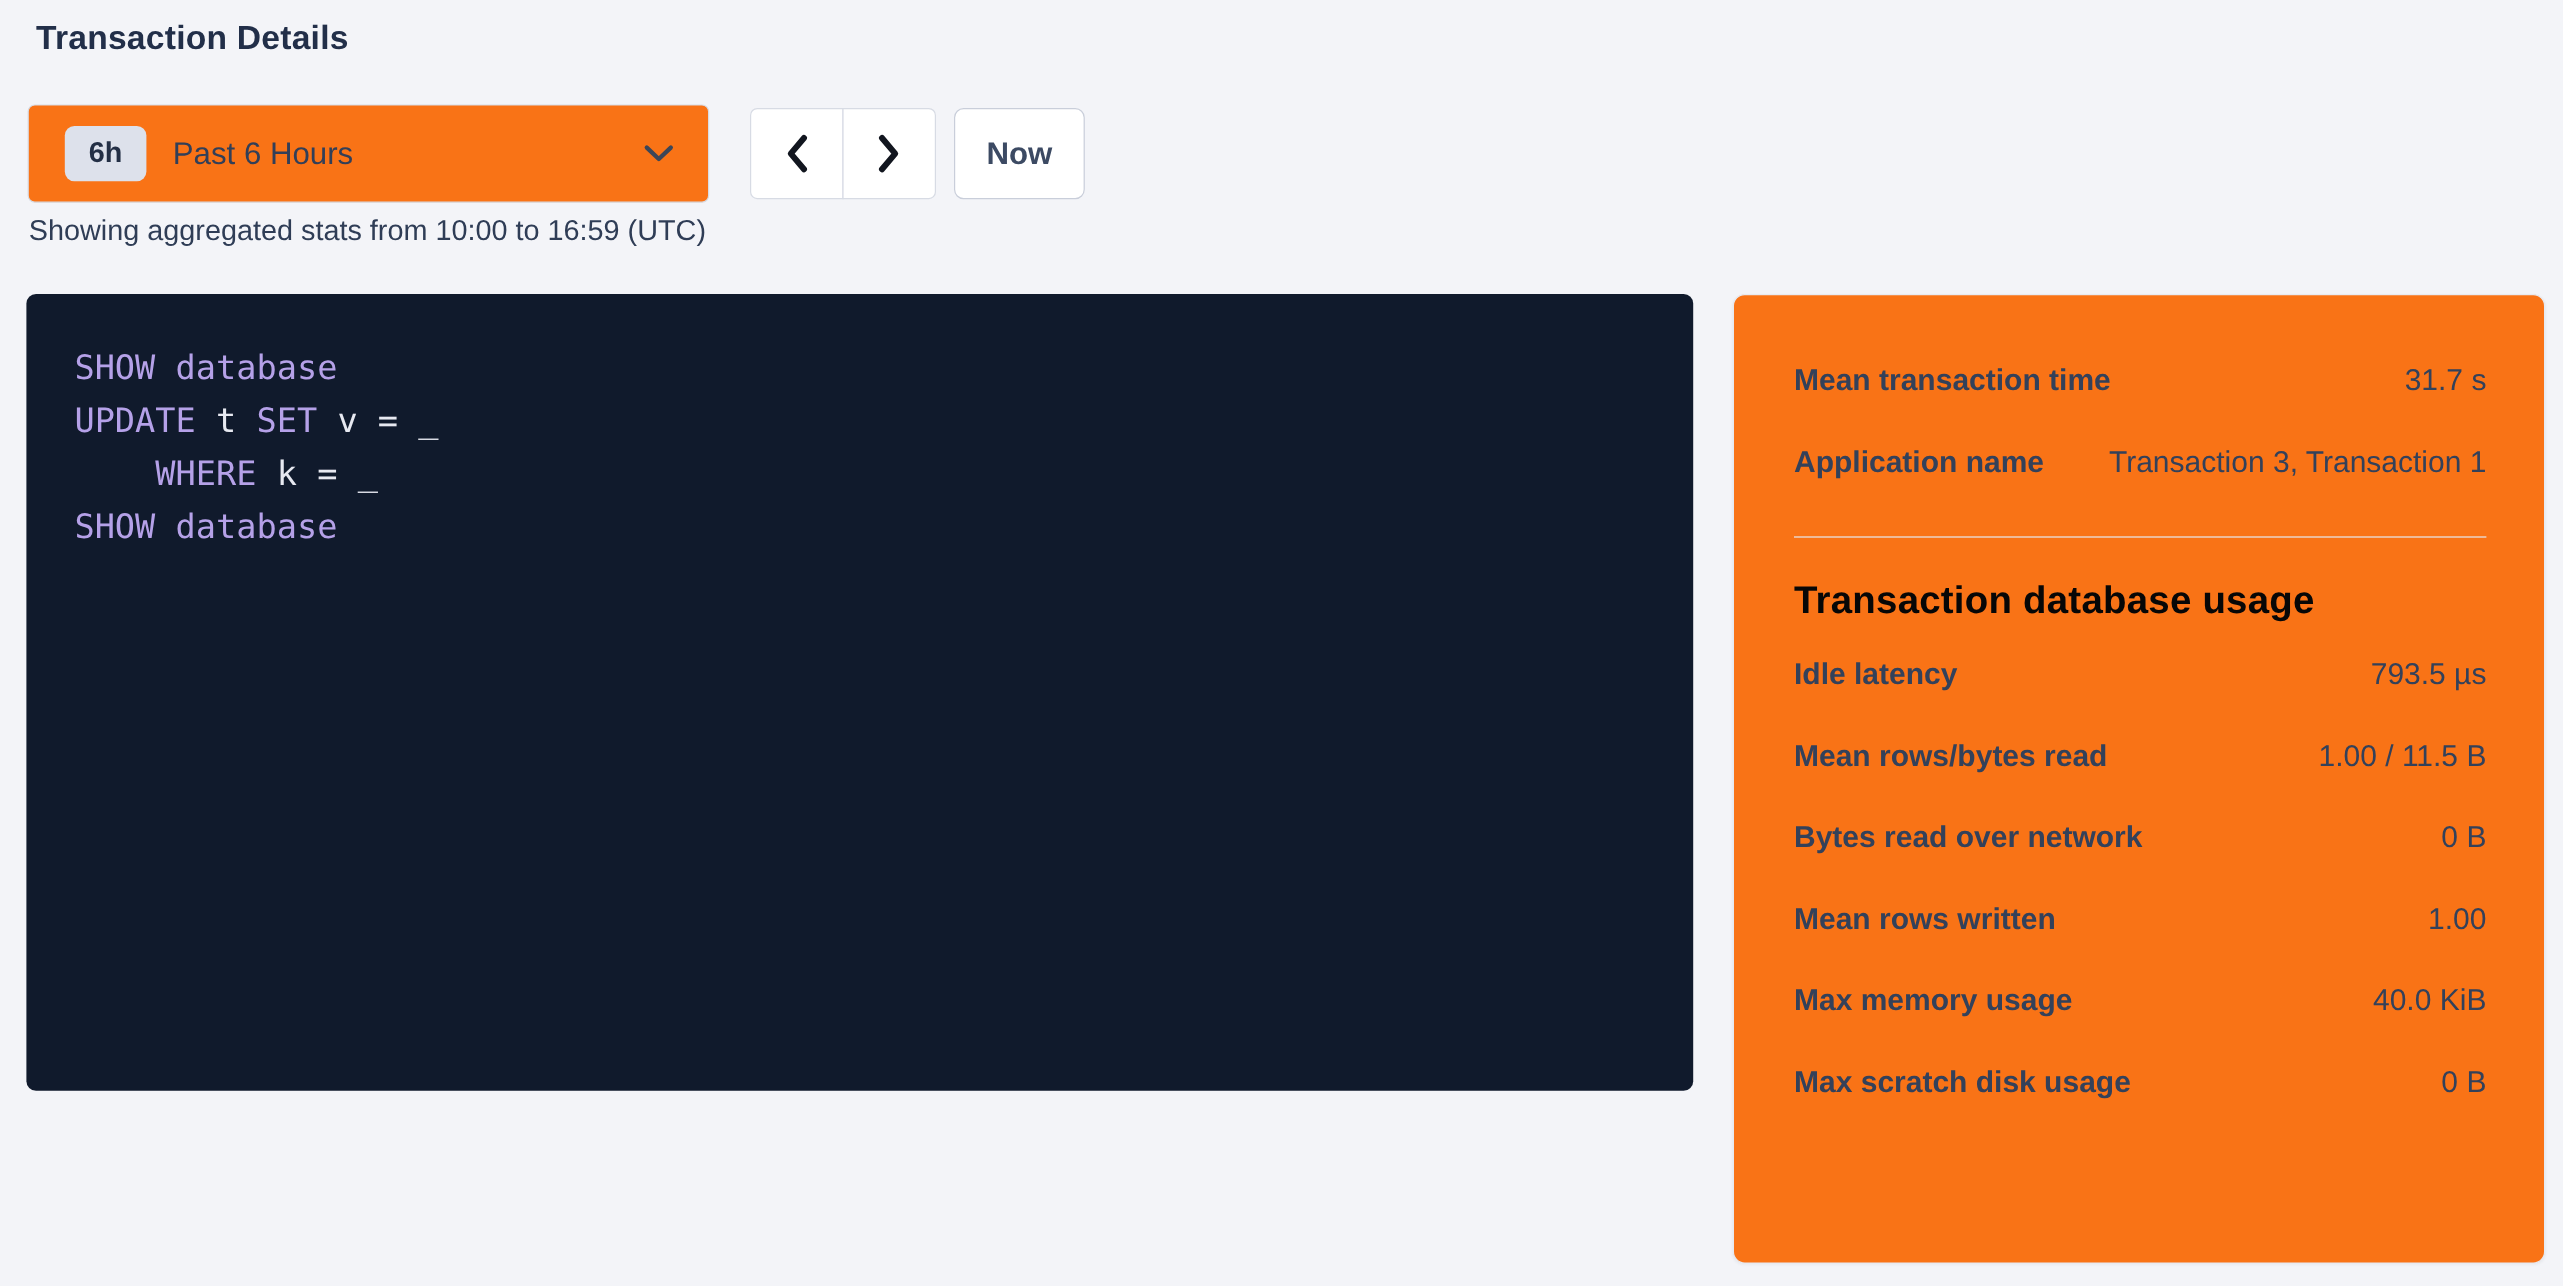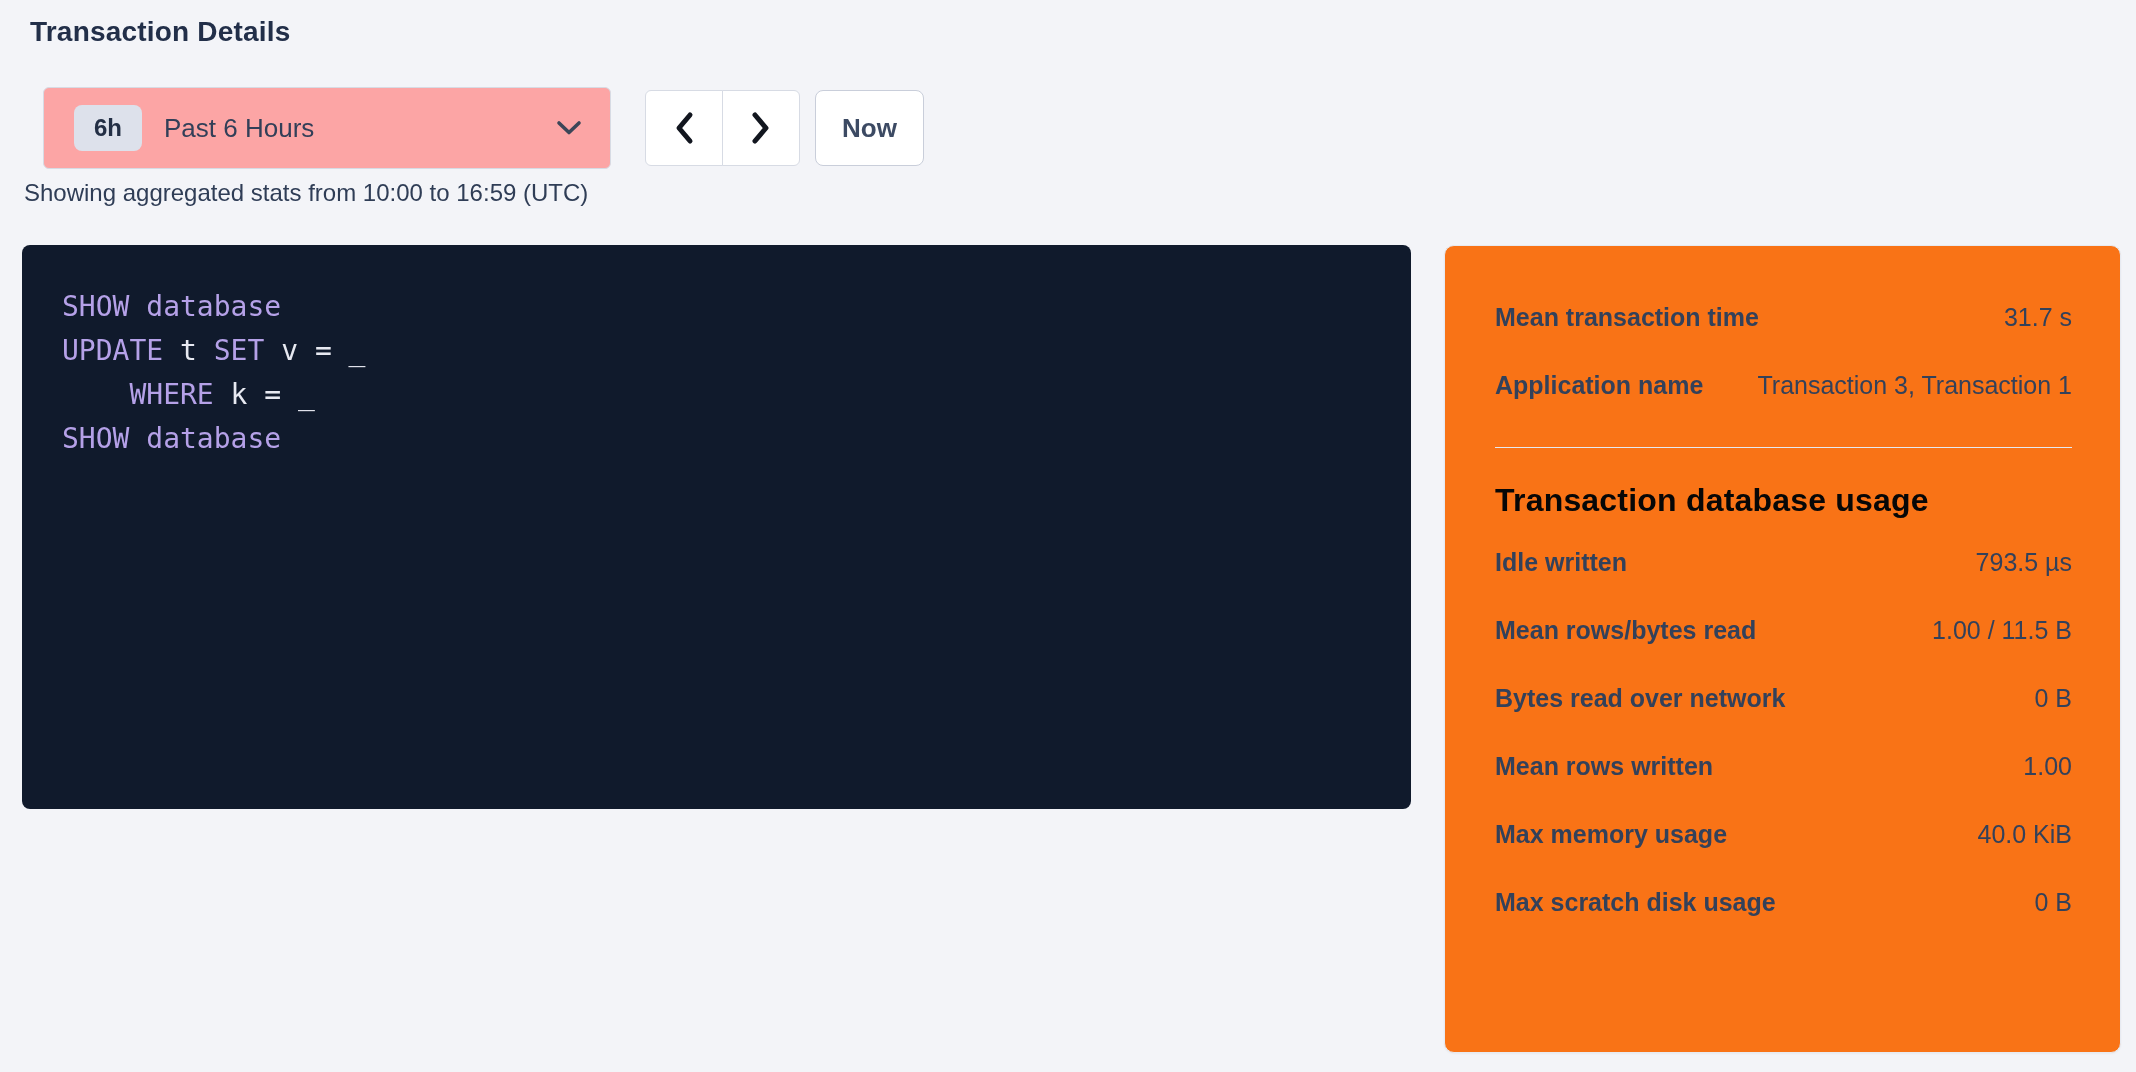--- a/index.html
+++ b/index.html
@@ -12,22 +12,22 @@
     overflow:hidden;
   }
   .page-title{
     position:absolute;left:24px;top:10px;margin:6px;
     font-size:28px;font-weight:700;color:#222f49;letter-spacing:.2px;
   }
   
   .controls{position:absolute;left:23px;top:87px;height:82px;display:flex;align-items:center;}
   .time-dropdown{
     width:568px;height:82px;box-sizing:border-box;
-    background:#fca5a5;border:1px solid #d7dbe4;border-radius:6px;
-    display:flex;align-items:center;position:relative;cursor:pointer;margin-left:20px;
+    background:#f97316;border:1px solid #d7dbe4;border-radius:6px;
+    display:flex;align-items:center;position:relative;cursor:pointer;
   }
   .time-badge{
     margin-left:30px;min-width:68px;height:46px;box-sizing:border-box;
     background:#dde1eb;border-radius:8px;
     display:flex;align-items:center;justify-content:center;
     font-weight:700;font-size:24px;color:#232f45;
   }
   .range-label{margin-left:22px;font-size:26px;color:#323f58;}
   .dd-chevron{position:absolute;right:28px;top:50%;transform:translateY(-50%);display:flex;}
   .arrow-group{display:flex;margin-left:34px;}
@@ -41,21 +41,21 @@
   .now-btn{
     margin-left:15px;width:109px;height:76px;box-sizing:border-box;
     background:#fff;border:1px solid #c9ceda;border-radius:8px;
     font-family:inherit;font-size:26px;font-weight:700;color:#3c4a63;cursor:pointer;
   }
   
   .summary{position:absolute;left:24px;top:179px;font-size:24px;color:#2f3d56;}
   .summary .bold{font-weight:400;}
   
   .sql-box{
-    position:absolute;left:22px;top:245px;width:1389px;height:564px;
+    position:absolute;left:22px;top:245px;width:1389px;height:664px;
     box-sizing:border-box;border-radius:8px;
     padding:40px 30px 0 40px;
     background:#101a2c;
   }
   .sql-box pre{
     margin:0;
     font-family:"DejaVu Sans Mono","Liberation Mono",monospace;
     font-size:28px;line-height:44px;white-space:pre;
   }
   
@@ -129,21 +129,21 @@
       </div>
       <div class="stat-row">
         <span class="stat-label">Application name</span>
         <span class="stat-value">Transaction 3, Transaction 1</span>
       </div>
     </div>
   <hr class="card-divider">
   <h2 class="resource-heading">Transaction database usage</h2>
   <div id="resource-rows">
       <div class="stat-row">
-        <span class="stat-label">Idle written</span>
+        <span class="stat-label">Idle latency</span>
         <span class="stat-value">793.5 µs</span>
       </div>
       <div class="stat-row">
         <span class="stat-label">Mean rows/bytes read</span>
         <span class="stat-value">1.00 / 11.5 B</span>
       </div>
       <div class="stat-row">
         <span class="stat-label">Bytes read over network</span>
         <span class="stat-value">0 B</span>
       </div>

